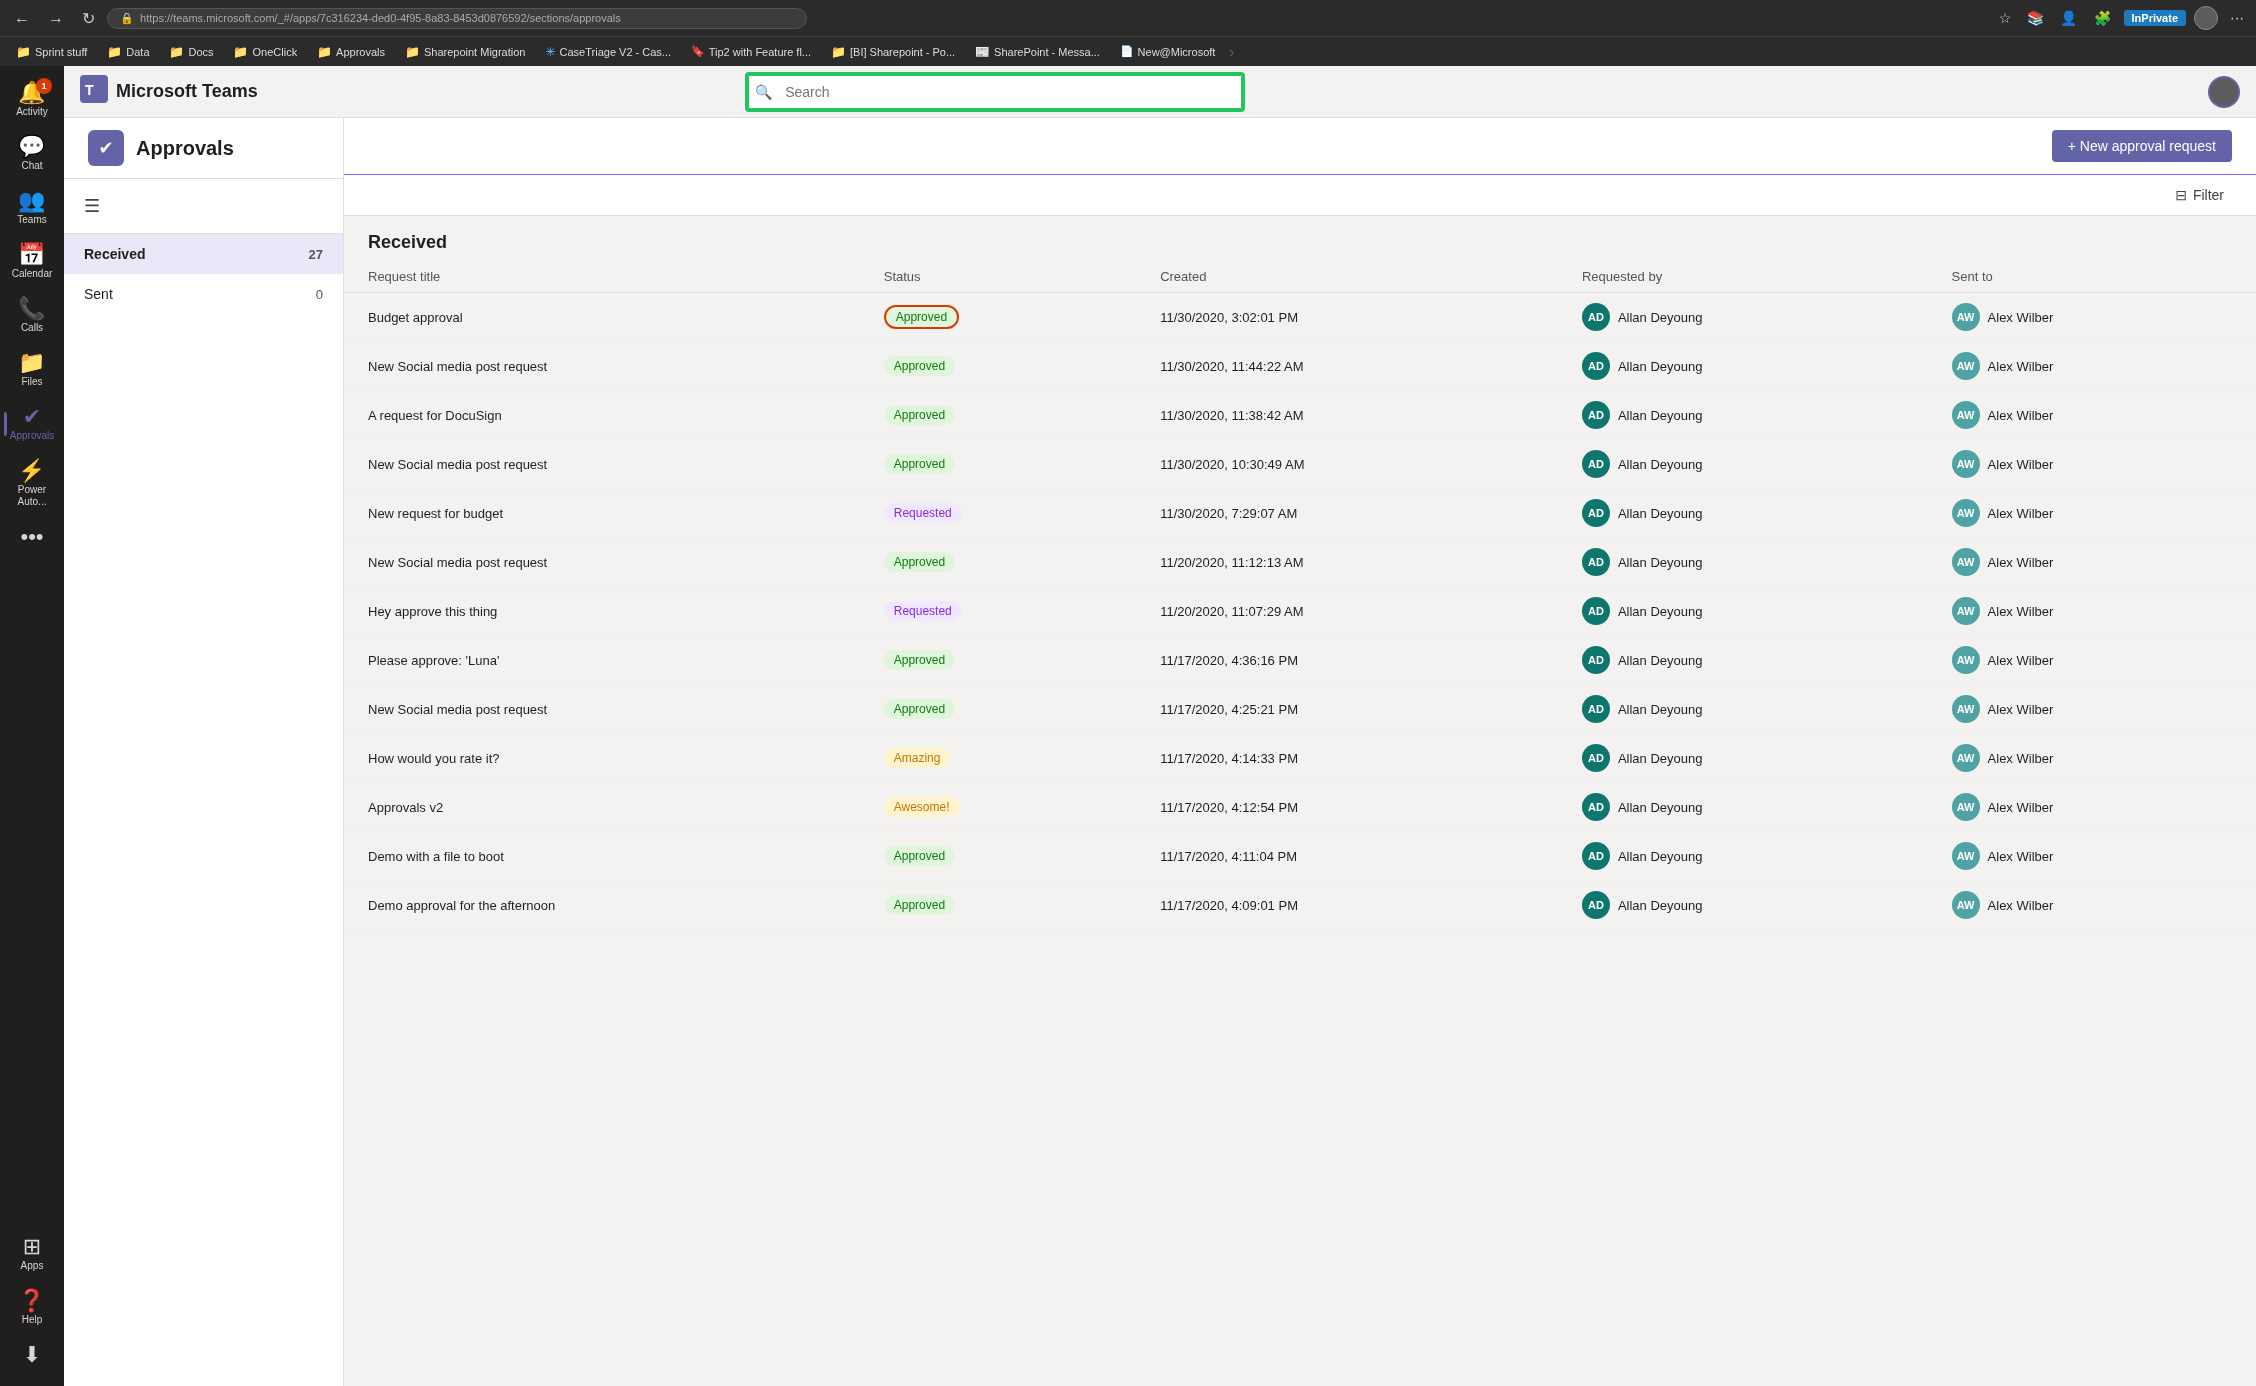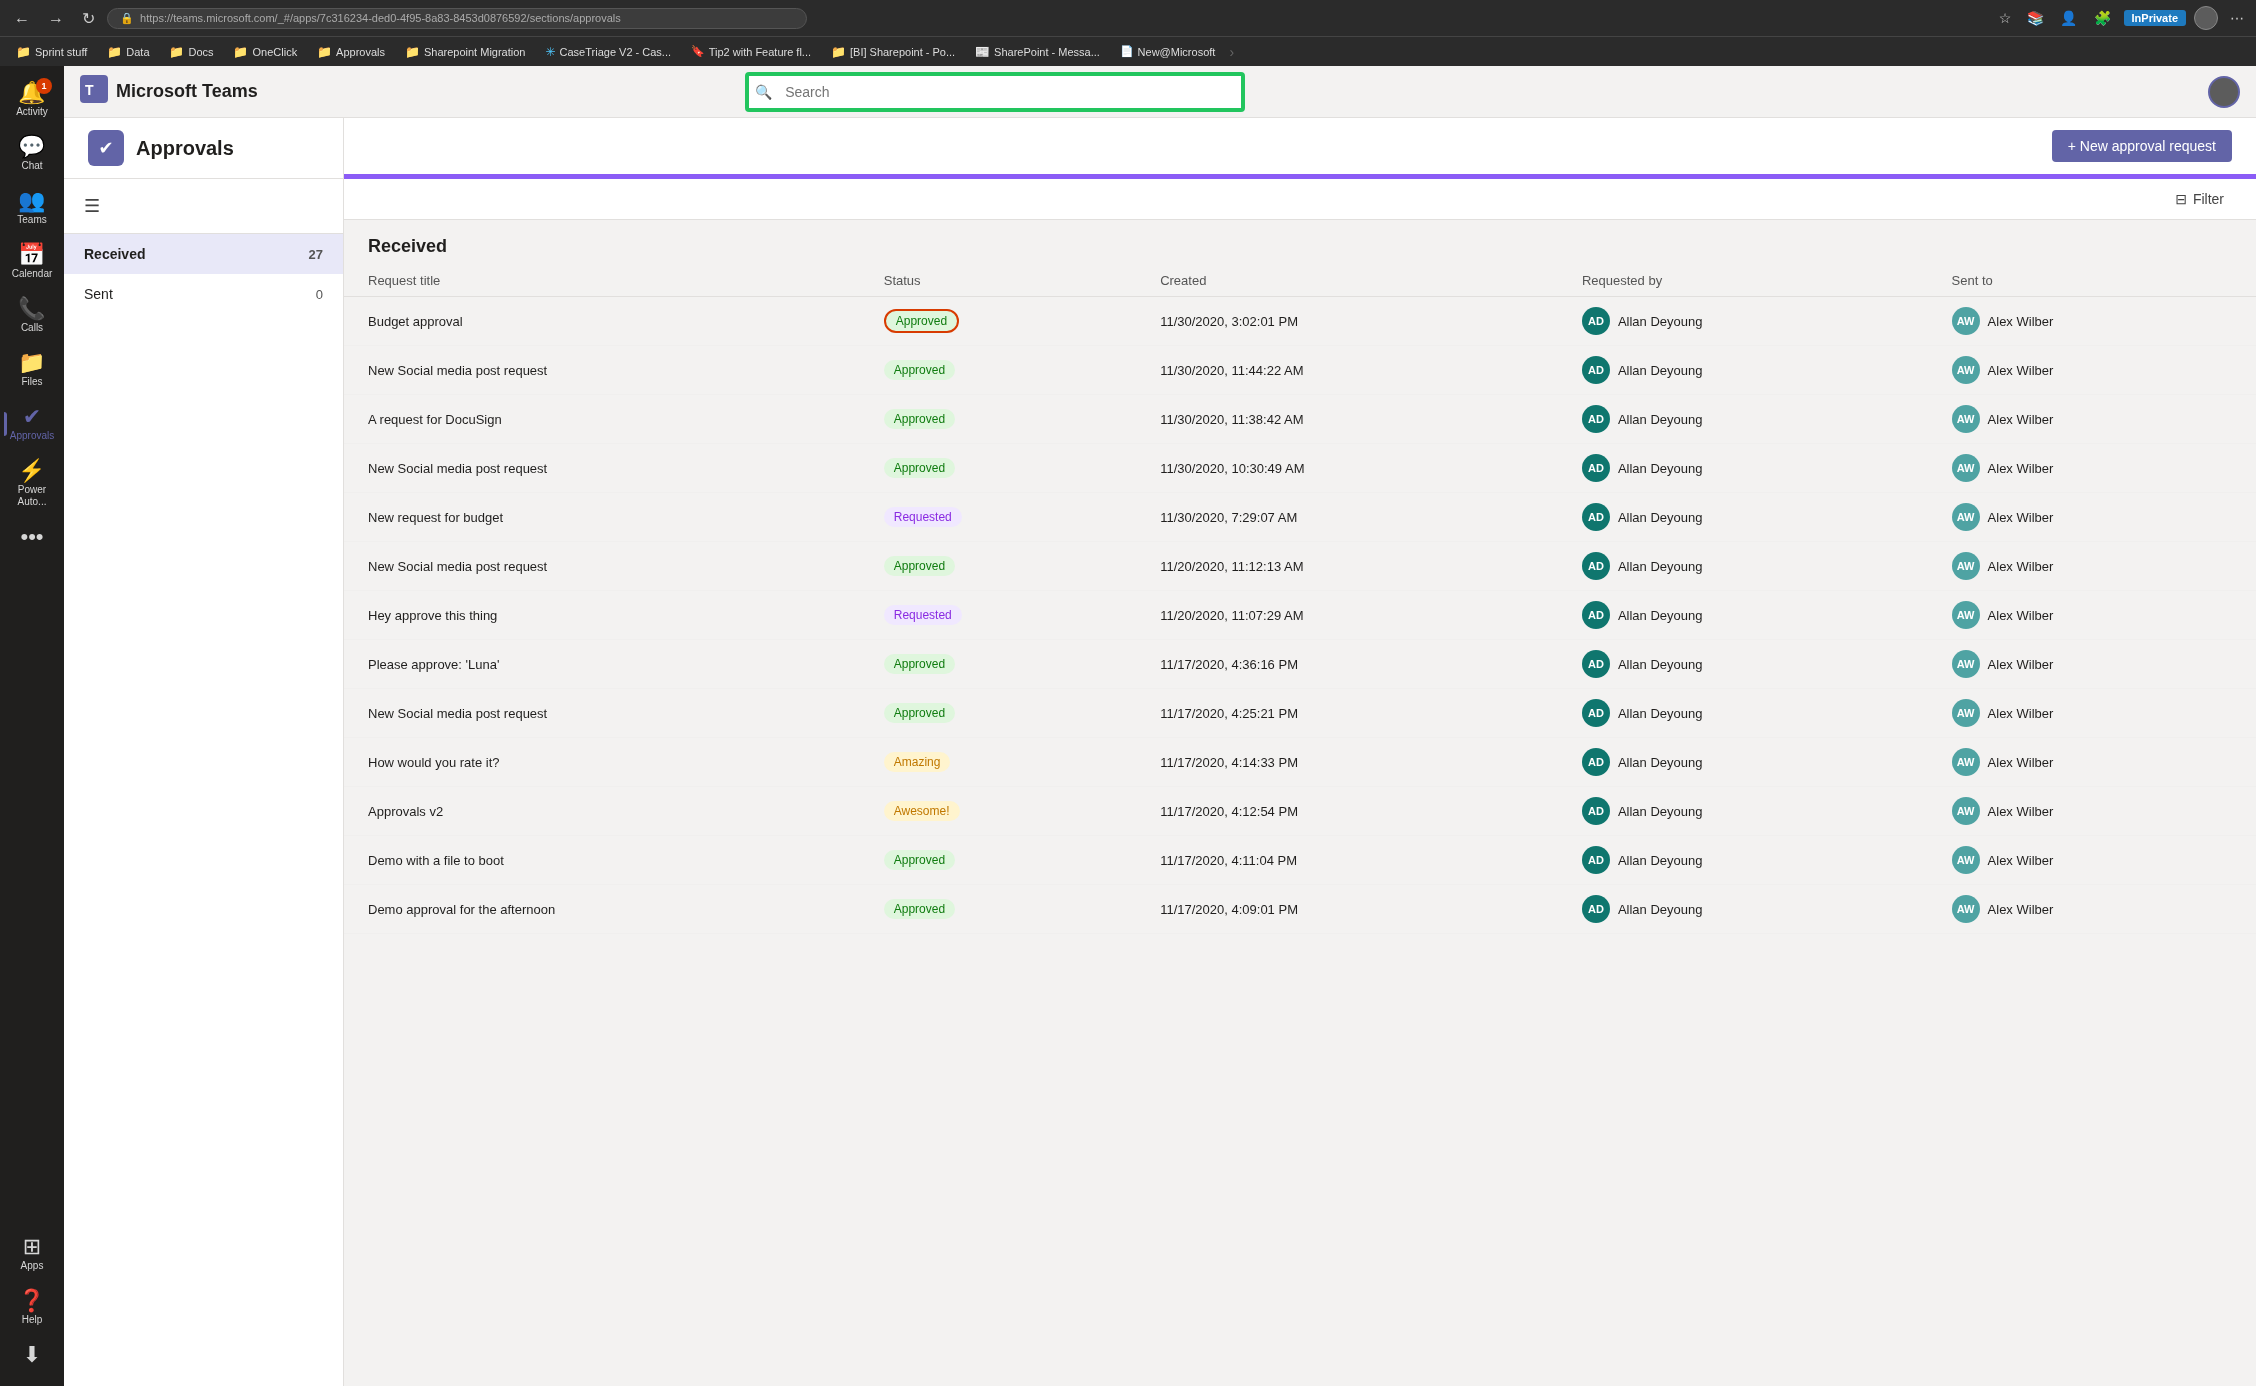--- a/index.html
+++ b/index.html
@@ -595,21 +595,21 @@
           <span class="left-panel-item-count">27</span>
         </div>
         <div class="left-panel-item">
           <span>Sent</span>
           <span class="left-panel-item-count">0</span>
         </div>
       </div>
 
       <div class="right-content">
 
-        <div style="display:flex; justify-content:flex-end; padding:12px 24px; border-bottom:5px solid #8b5cf6; background:white;">
+        <div style="display:flex; justify-content:flex-end; padding:12px 24px; border-bottom:1px solid #8b5cf6; background:white;">
           <button class="new-request-btn">+ New approval request</button>
         </div>
 
         <div class="filter-bar">
           <button class="filter-btn">
             <span>⊟</span>
             <span>Filter</span>
           </button>
         </div>
 

